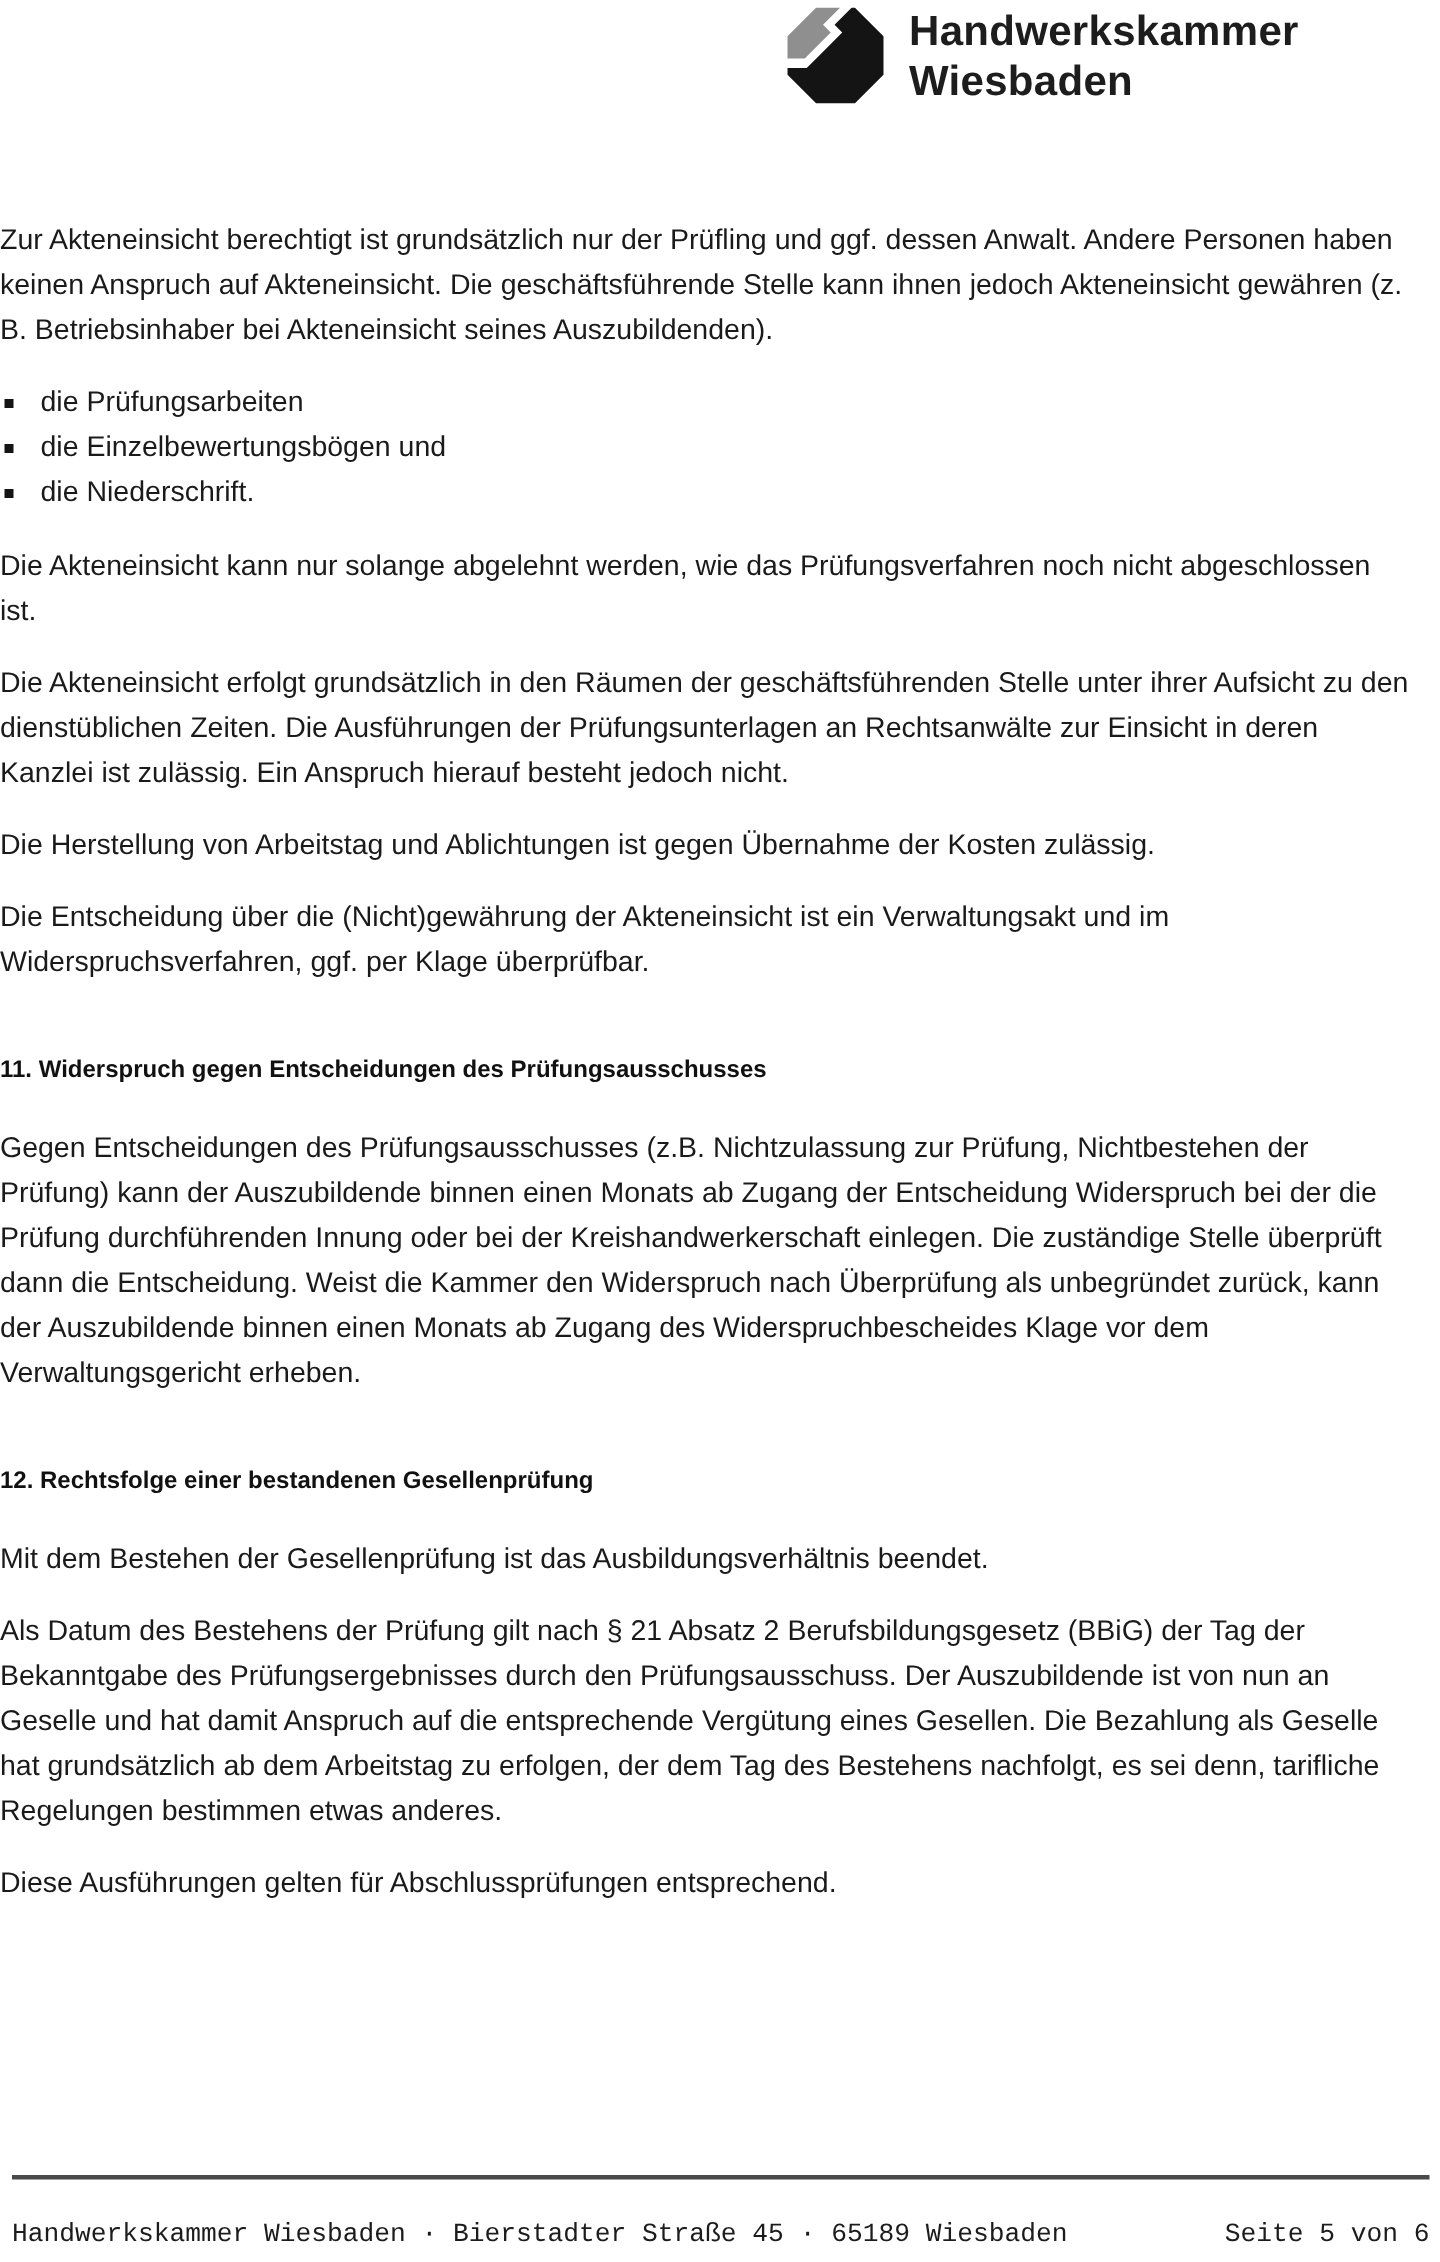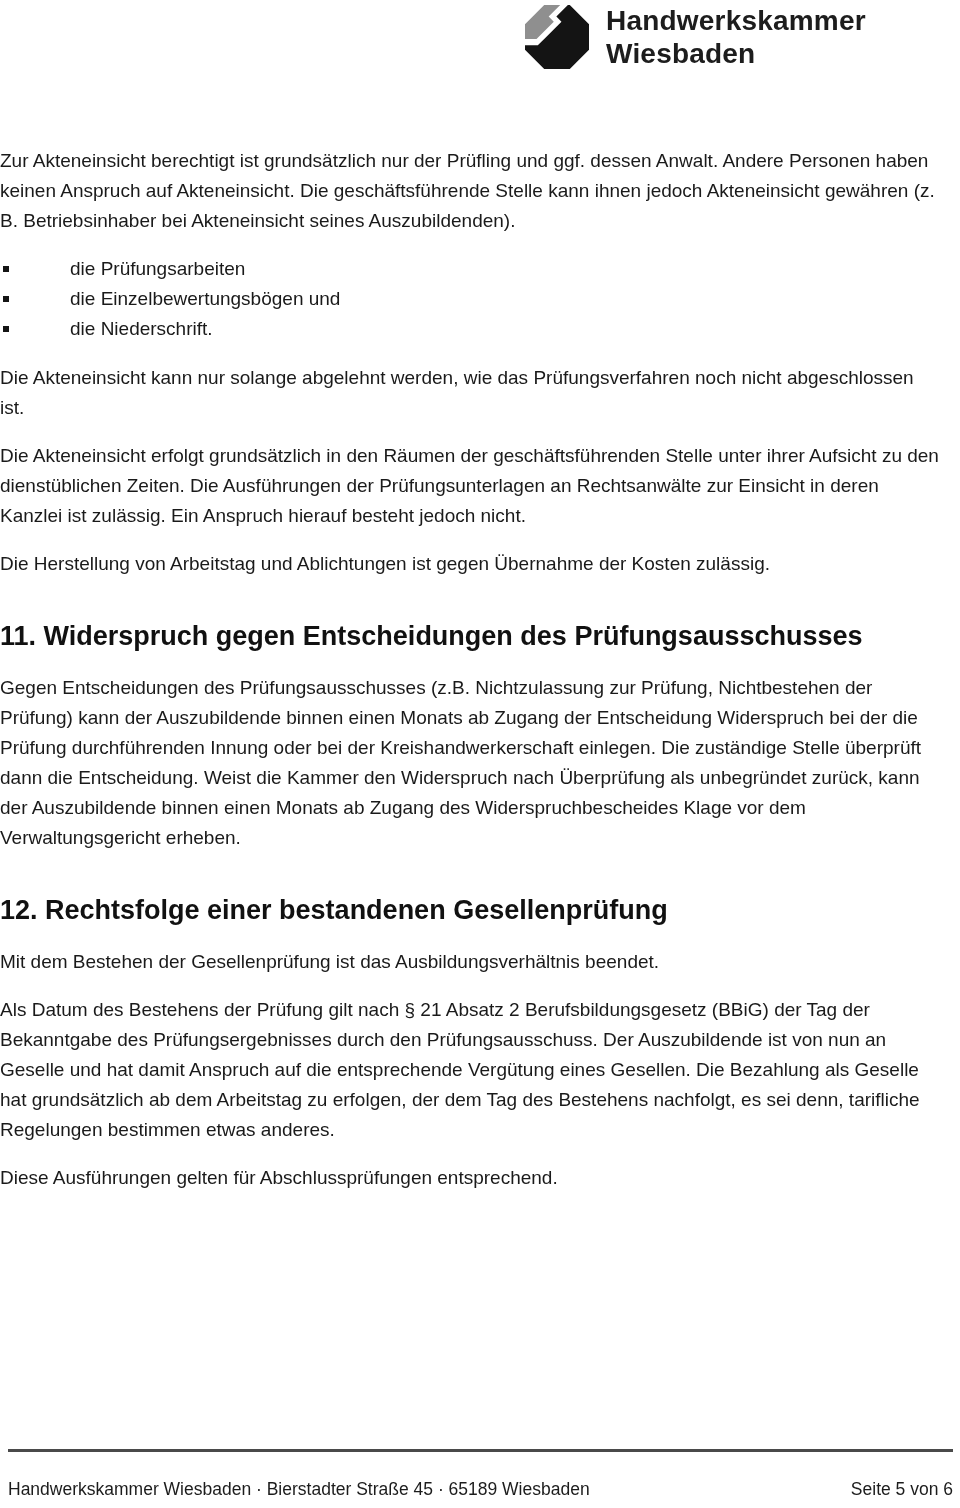--- a/index.html
+++ b/index.html
@@ -39,49 +39,48 @@
     margin-top: 60px;
     padding: 0 10px 0 0;
     width: 952px;
     box-sizing: border-box;
     font-size: 19px;
     line-height: 30px;
     text-align: left;
   }
   .content p { margin: 0 0 18px 0; }
   .content h2 {
-    font-size: 27px;
+    font-size: 16px;
     line-height: 30px;
     font-weight: 700;
     color: #111111;
     margin: 42px 0 22px 0;
   }
   ul.bullets {
     list-style: none;
     margin: 14px 0 19px 0;
     padding: 0;
   }
   ul.bullets li {
     display: flex;
     align-items: center;
     line-height: 30px;
-    gap: 43px;
   }
   .bullet-square {
     display: inline-block;
     width: 6px; height: 6px;
     background: #141414;
     margin: 0 18px 0 3px;
     flex: 0 0 auto;
   }
   .rich b { font-weight: 400; }
   
   .footer {
     position: absolute;
-    left: 8px; right: 7px; bottom: 0;
+    left: 8px; right: 7px; bottom: 0; font-family: Liberation Mono, monospace;
   }
   .footer-rule {
     border: none;
     border-top: 3px solid #4a4a4a;
     margin: 0;
   }
   .footer-row {
     display: flex;
     justify-content: space-between;
     align-items: baseline;
@@ -128,20 +127,21 @@
         <span>die Niederschrift.</span>
       </li>
     </ul>
 
     <p>Die Akteneinsicht kann nur solange abgelehnt werden, wie das Prüfungsverfahren noch nicht abgeschlossen ist.</p>
 
     <p>Die Akteneinsicht erfolgt grundsätzlich in den Räumen der geschäftsführenden Stelle unter ihrer Aufsicht zu den dienstüblichen Zeiten. Die Ausführungen der Prüfungsunterlagen an Rechtsanwälte zur Einsicht in deren Kanzlei ist zulässig. Ein Anspruch hierauf besteht jedoch nicht.</p>
 
     <p>Die Herstellung von Arbeitstag und Ablichtungen ist gegen Übernahme der Kosten zulässig.</p>
 
+    <p>Die Entscheidung über die (Nicht)gewährung der Akteneinsicht ist ein Verwaltungsakt und im Widerspruchsverfahren, ggf. per Klage überprüfbar.</p>
 
     <h2>11. Widerspruch gegen Entscheidungen des Prüfungsausschusses</h2>
 
     <p class="rich"><span>Gegen Entscheidungen des Prüfungsausschusses (z.B. Nichtzulassung zur Prüfung, Nichtbestehen der Prüfung) kann der Auszubildende binnen einen Monats ab Zugang der Entscheidung Widerspruch bei der die Prüfung durchführenden Innung oder bei der Kreishandwerkerschaft einlegen. Die zuständige Stelle überprüft dann die Entscheidung. Weist die Kammer den Widerspruch nach Überprüfung als unbegründet zurück, kann der Auszubildende binnen </span><b>einen Monats ab Zugang des Widerspruchbescheides</b><span> Klage vor dem Verwaltungsgericht erheben.</span></p>
 
     <h2>12. Rechtsfolge einer bestandenen Gesellenprüfung</h2>
 
     <p>Mit dem Bestehen der Gesellenprüfung ist das Ausbildungsverhältnis beendet.</p>
 
     <p>Als Datum des Bestehens der Prüfung gilt nach § 21 Absatz 2 Berufsbildungsgesetz (BBiG) der Tag der Bekanntgabe des Prüfungsergebnisses durch den Prüfungsausschuss. Der Auszubildende ist von nun an Geselle und hat damit Anspruch auf die entsprechende Vergütung eines Gesellen. Die Bezahlung als Geselle hat grundsätzlich ab dem Arbeitstag zu erfolgen, der dem Tag des Bestehens nachfolgt, es sei denn, tarifliche Regelungen bestimmen etwas anderes.</p>

